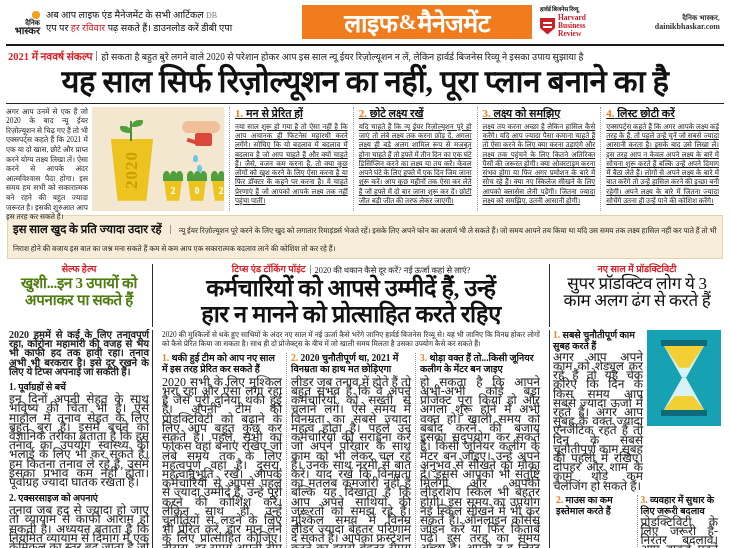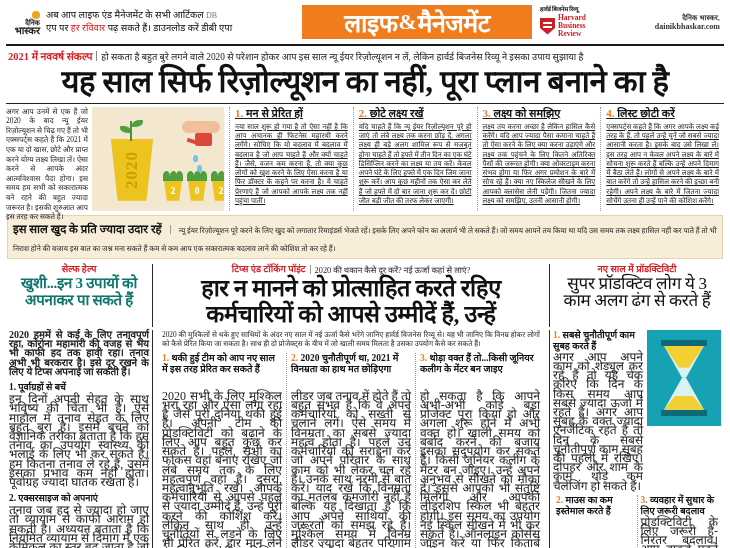--- a/index.html
+++ b/index.html
@@ -84,40 +84,40 @@
 
   
   .pkg-heads{display:flex;margin-top:5px;}
   .pkg-l{flex:0 0 140px;text-align:center;padding:0 3px;}
   .pkg-c{flex:1;text-align:center;padding:0 6px;border-left:1px solid #2b2b2b;border-right:1px solid #2b2b2b;}
   .pkg-r{flex:0 0 168px;text-align:center;padding:0 3px;}
   .sec-tag{color:#d2232a;font-weight:bold;font-size:9.5px;line-height:11px;}
   .sec-tag-row{display:flex;align-items:center;justify-content:center;gap:4px;}
   .sec-sub{font-size:8.3px;color:#222;}
   .sec-bar{width:1px;height:9px;background:#999;}
-  .h-small{font-size:15px;font-weight:bold;line-height:17px;color:#0f766e;letter-spacing:-.3px;}
+  .h-small{font-size:15px;font-weight:bold;line-height:17px;color:#4d7c0f;letter-spacing:-.3px;}
   .h-big{font-size:23.5px;font-weight:bold;line-height:26px;color:#111;letter-spacing:-.4px;}
   .h-right{font-size:17px;font-weight:normal;line-height:17px;color:#111;letter-spacing:-.3px;}
 
   
   .lower{display:flex;margin-top:3px;}
   .left-col{flex:0 0 140px;padding:0 3px;border-right:1px solid #2b2b2b;}
   .center-col{flex:1;padding:0 5px;border-right:1px solid #2b2b2b;}
   .right-col{flex:0 0 168px;padding:0 3px;}
 
   .intro-p{font-size:10px;line-height:9.3px;text-align:justify;color:#222;margin-bottom:4px;font-weight:bold;}
   .sub-h{font-size:9.3px;font-weight:bold;color:#111;margin:4px 0 2px;}
   .body-p{font-size:12px;line-height:9.2px;text-align:justify;color:#222;}
 
   .center-intro{font-size:7.3px;line-height:9.6px;text-align:justify;color:#222;padding:0 4px 4px;}
   .three{display:flex;}
   .three>div{flex:1;padding:0 4px;border-left:1px dotted #999;}
   .three>div:first-child{border-left:none;}
   .cnum{color:#f07c1e;font-weight:bold;font-size:9.5px;}
-  .chead{font-size:9.5px;font-weight:bold;line-height:11.5px;color:#111;margin-bottom:16px;}
+  .chead{font-size:9.5px;font-weight:bold;line-height:11.5px;color:#111;margin-bottom:2px;}
   .credit{background:#ededed;border:1px solid #d8d8d8;font-size:6.2px;line-height:8px;color:#333;
           padding:2px 3px;margin-top:3px;}
   .credit .dot{color:#f07c1e;font-weight:bold;}
 
   
   .rc-top{display:flex;}
   .rc-text{flex:1;padding-right:4px;}
   .rc-img{flex:0 0 74px;height:96px;background:#17a2b4;position:relative;overflow:hidden;}
   .hg-cap{position:absolute;left:14px;width:46px;height:6px;background:#0d6a76;}
   .hg-top{top:10px;}.hg-bot{bottom:10px;}
@@ -261,22 +261,22 @@
     <div class="pkg-l">
       <div class="sec-tag">सेल्फ हेल्प</div>
       <div class="h-small">खुशी...इन 3 उपायों को अपनाकर पा सकते हैं</div>
     </div>
     <div class="pkg-c">
       <div class="sec-tag-row">
         <span class="sec-tag">टिप्स एंड टॉकिंग पॉइंट</span>
         <span class="sec-bar"></span>
         <span class="sec-sub">2020 की थकान कैसे दूर करें? नई ऊर्जा कहां से लाएं?</span>
       </div>
+      <div class="h-big">कर्मचारियों को आपसे उम्मीदें हैं, उन्हें</div>
       <div class="h-big">हार न मानने को प्रोत्साहित करते रहिए</div>
-      <div class="h-big">कर्मचारियों को आपसे उम्मीदें हैं, उन्हें</div>
     </div>
     <div class="pkg-r">
       <div class="sec-tag">नए साल में प्रॉडक्टिविटी</div>
       <div class="h-right">सुपर प्रॉडक्टिव लोग ये 3 काम अलग ढंग से करते हैं</div>
     </div>
   </div>
 
   <div class="lower">
 
     <div class="left-col">

